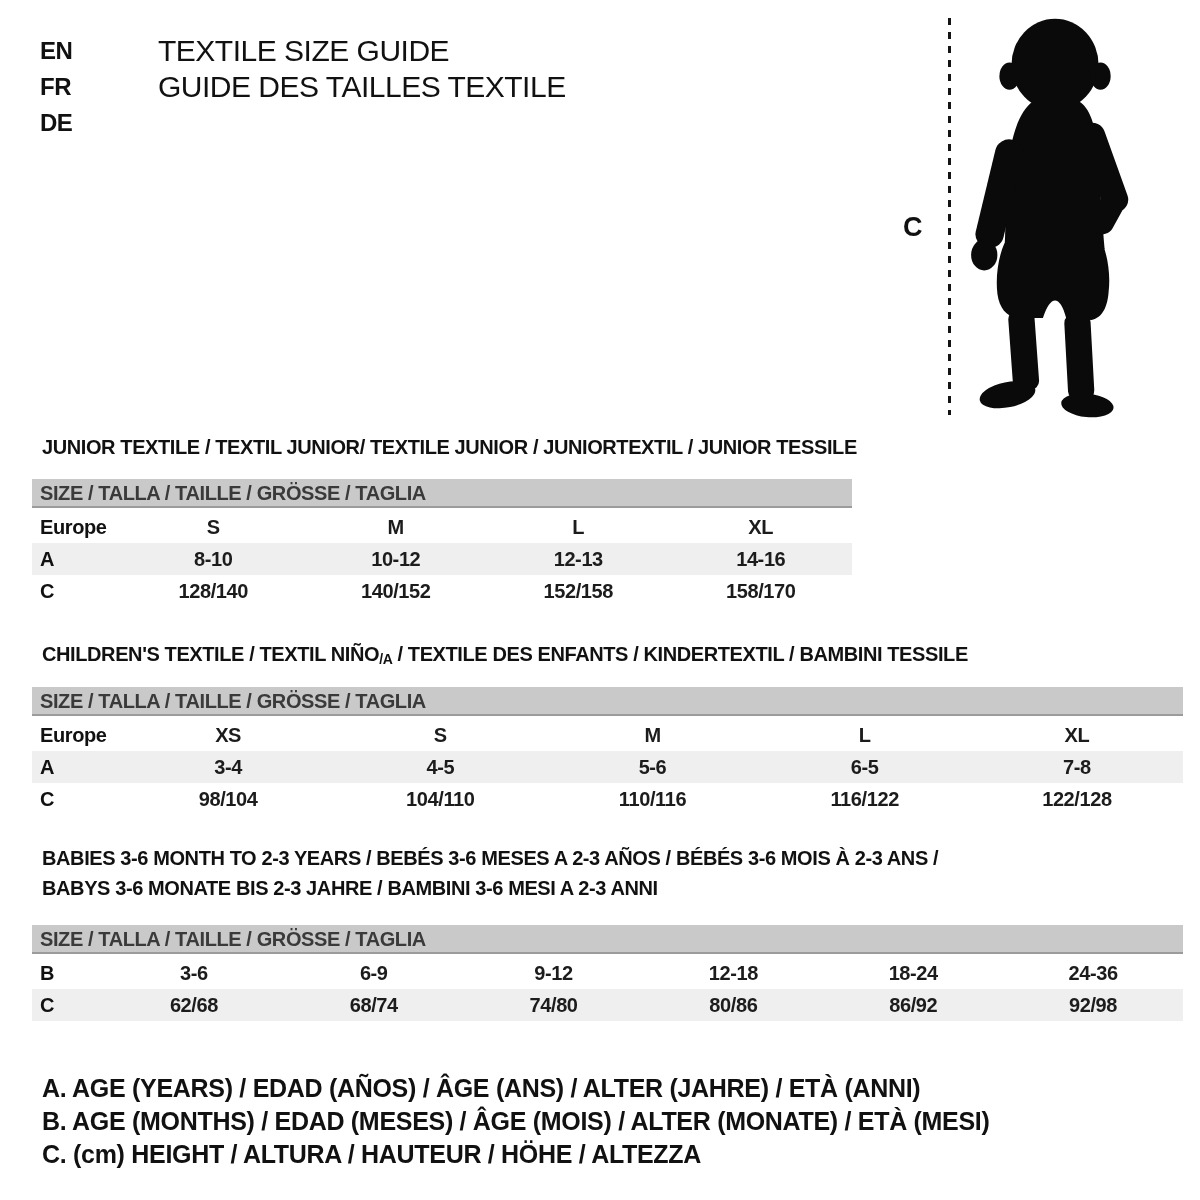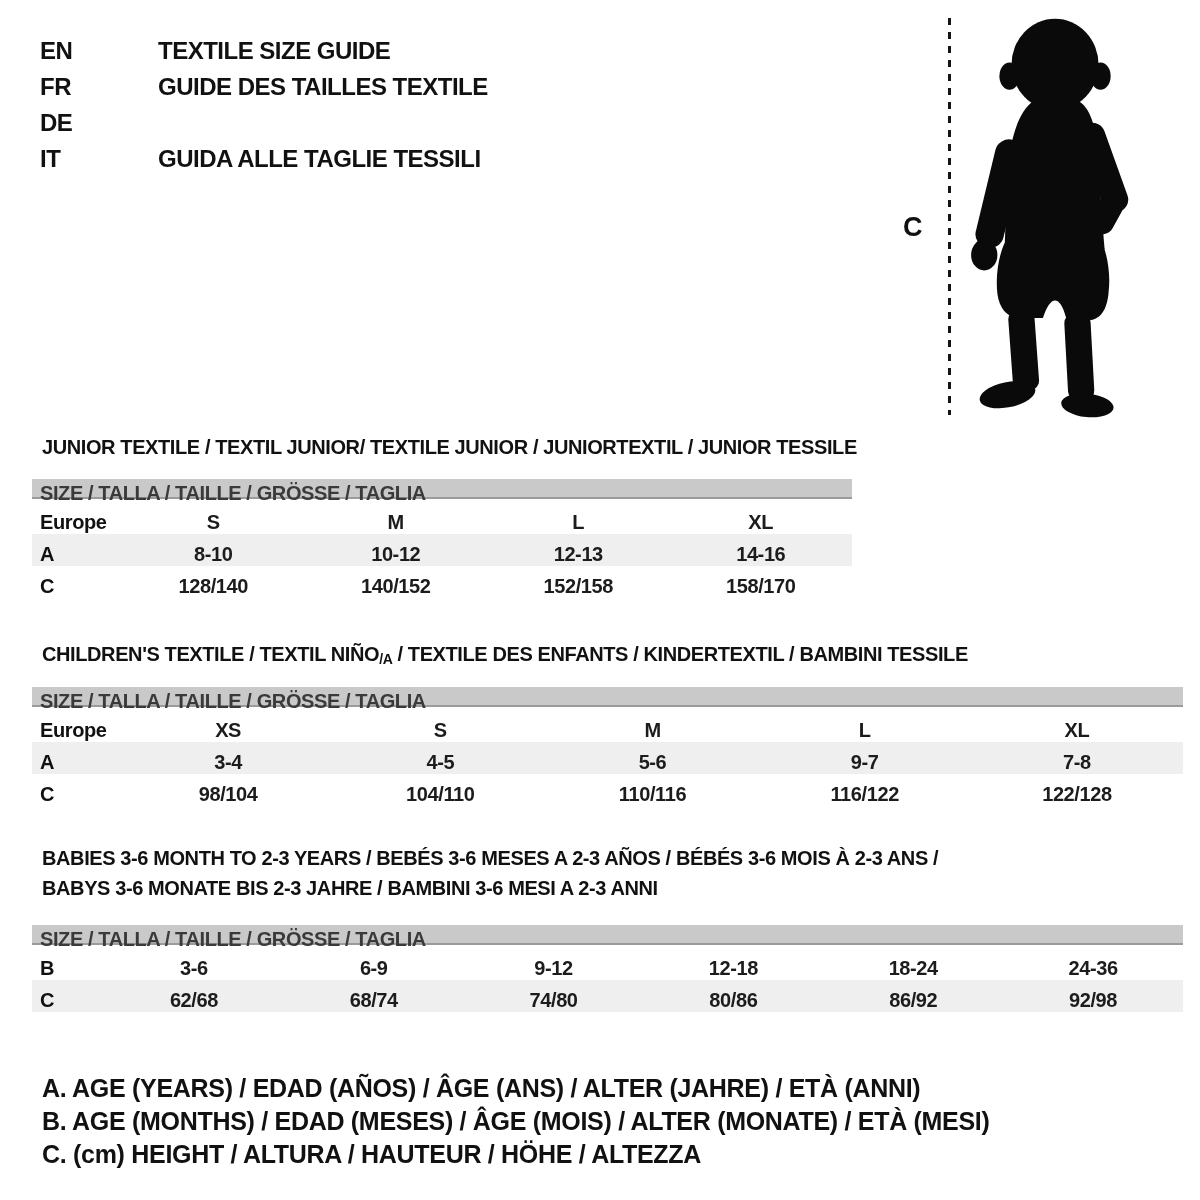--- a/index.html
+++ b/index.html
@@ -10,45 +10,45 @@
     font-stretch:condensed;
     color:#111;
     overflow:hidden;
   }
   .abs { position:absolute; }
 
   
   .languages { left:40px; top:33px; }
   .lang-row { display:flex; height:36px; align-items:center;gap:40px; }
   .lang-code { width:78px; font-size:24px; font-weight:700; letter-spacing:-0.5px; }
-  .lang-label { font-size:24px; font-weight:700; letter-spacing:-0.5px; }
+  .lang-label { font-size:30px; font-weight:400; letter-spacing:-0.5px; }
 
   
   .measure-line {
     left:948px; top:18px; width:3px; height:397px;
     background:repeating-linear-gradient(to bottom,#141414 0 7px,transparent 7px 14px);
   }
   .measure-label { left:903px; top:212px; font-size:27px; font-weight:700; }
   .silhouette { left:962px; top:14px; width:180px; height:406px; }
 
   
   .section-title { font-size:20px; font-weight:700; letter-spacing:-0.4px; white-space:nowrap; }
   .sub-a { font-size:14px; vertical-align:-3px; }
 
   
   .size-table { }
   .size-bar {
-    height:20px; line-height:29px;
+    height:29px; line-height:29px;
     background:#c9c9c9; color:#3a3a3a;
     font-size:20px; font-weight:700; letter-spacing:-0.4px;
     padding-left:8px;
     border-bottom:2px solid #9b9b9b;
     margin-bottom:3px;
   }
-  .trow { display:flex; height:32px; align-items:flex-end; }
+  .trow { display:flex; height:32px; align-items:center; }
   .trow.shaded { background:#efefef; }
   .cell {
     flex:1; text-align:center;
     font-size:20px; font-weight:700; letter-spacing:-0.4px; color:#1c1c1c;
   }
   .cell.label { flex:0 0 90px; text-align:left; padding-left:8px; color:#111; }
   .babies-table .cell.label { flex:0 0 72px; }
 
   .junior-table   { left:32px; top:479px; width:820px; }
   .children-table { left:32px; top:687px; width:1151px; }
@@ -72,24 +72,20 @@
   <div class="lang-row">
     <span class="lang-code">EN</span>
     <span class="lang-label">TEXTILE SIZE GUIDE</span>
   </div>
   <div class="lang-row">
     <span class="lang-code">FR</span>
     <span class="lang-label">GUIDE DES TAILLES TEXTILE</span>
   </div>
   <div class="lang-row">
     <span class="lang-code">DE</span>
-  </div>
-  <div class="lang-row">
-    <span class="lang-code">IT</span>
-    <span class="lang-label">GUIDA ALLE TAGLIE TESSILI</span>
   </div>
 </div>
 
 <span class="abs measure-label">C</span>
 <div class="abs measure-line"></div>
 <svg class="abs silhouette" viewBox="0 0 178 418" preserveAspectRatio="none" xmlns="http://www.w3.org/2000/svg">
   <g fill="#0a0a0a">
 
     <ellipse cx="92" cy="52" rx="43" ry="47"></ellipse>
     <ellipse cx="47" cy="64" rx="10" ry="14"></ellipse>
@@ -148,21 +144,21 @@
     <span class="cell">S</span>
     <span class="cell">M</span>
     <span class="cell">L</span>
     <span class="cell">XL</span>
   </div>
   <div class="trow shaded">
     <span class="cell label">A</span>
     <span class="cell">3-4</span>
     <span class="cell">4-5</span>
     <span class="cell">5-6</span>
-    <span class="cell">9-7</span>
+    <span class="cell">6-5</span>
     <span class="cell">7-8</span>
   </div>
   <div class="trow">
     <span class="cell label">C</span>
     <span class="cell">98/104</span>
     <span class="cell">104/110</span>
     <span class="cell">110/116</span>
     <span class="cell">116/122</span>
     <span class="cell">122/128</span>
   </div>

